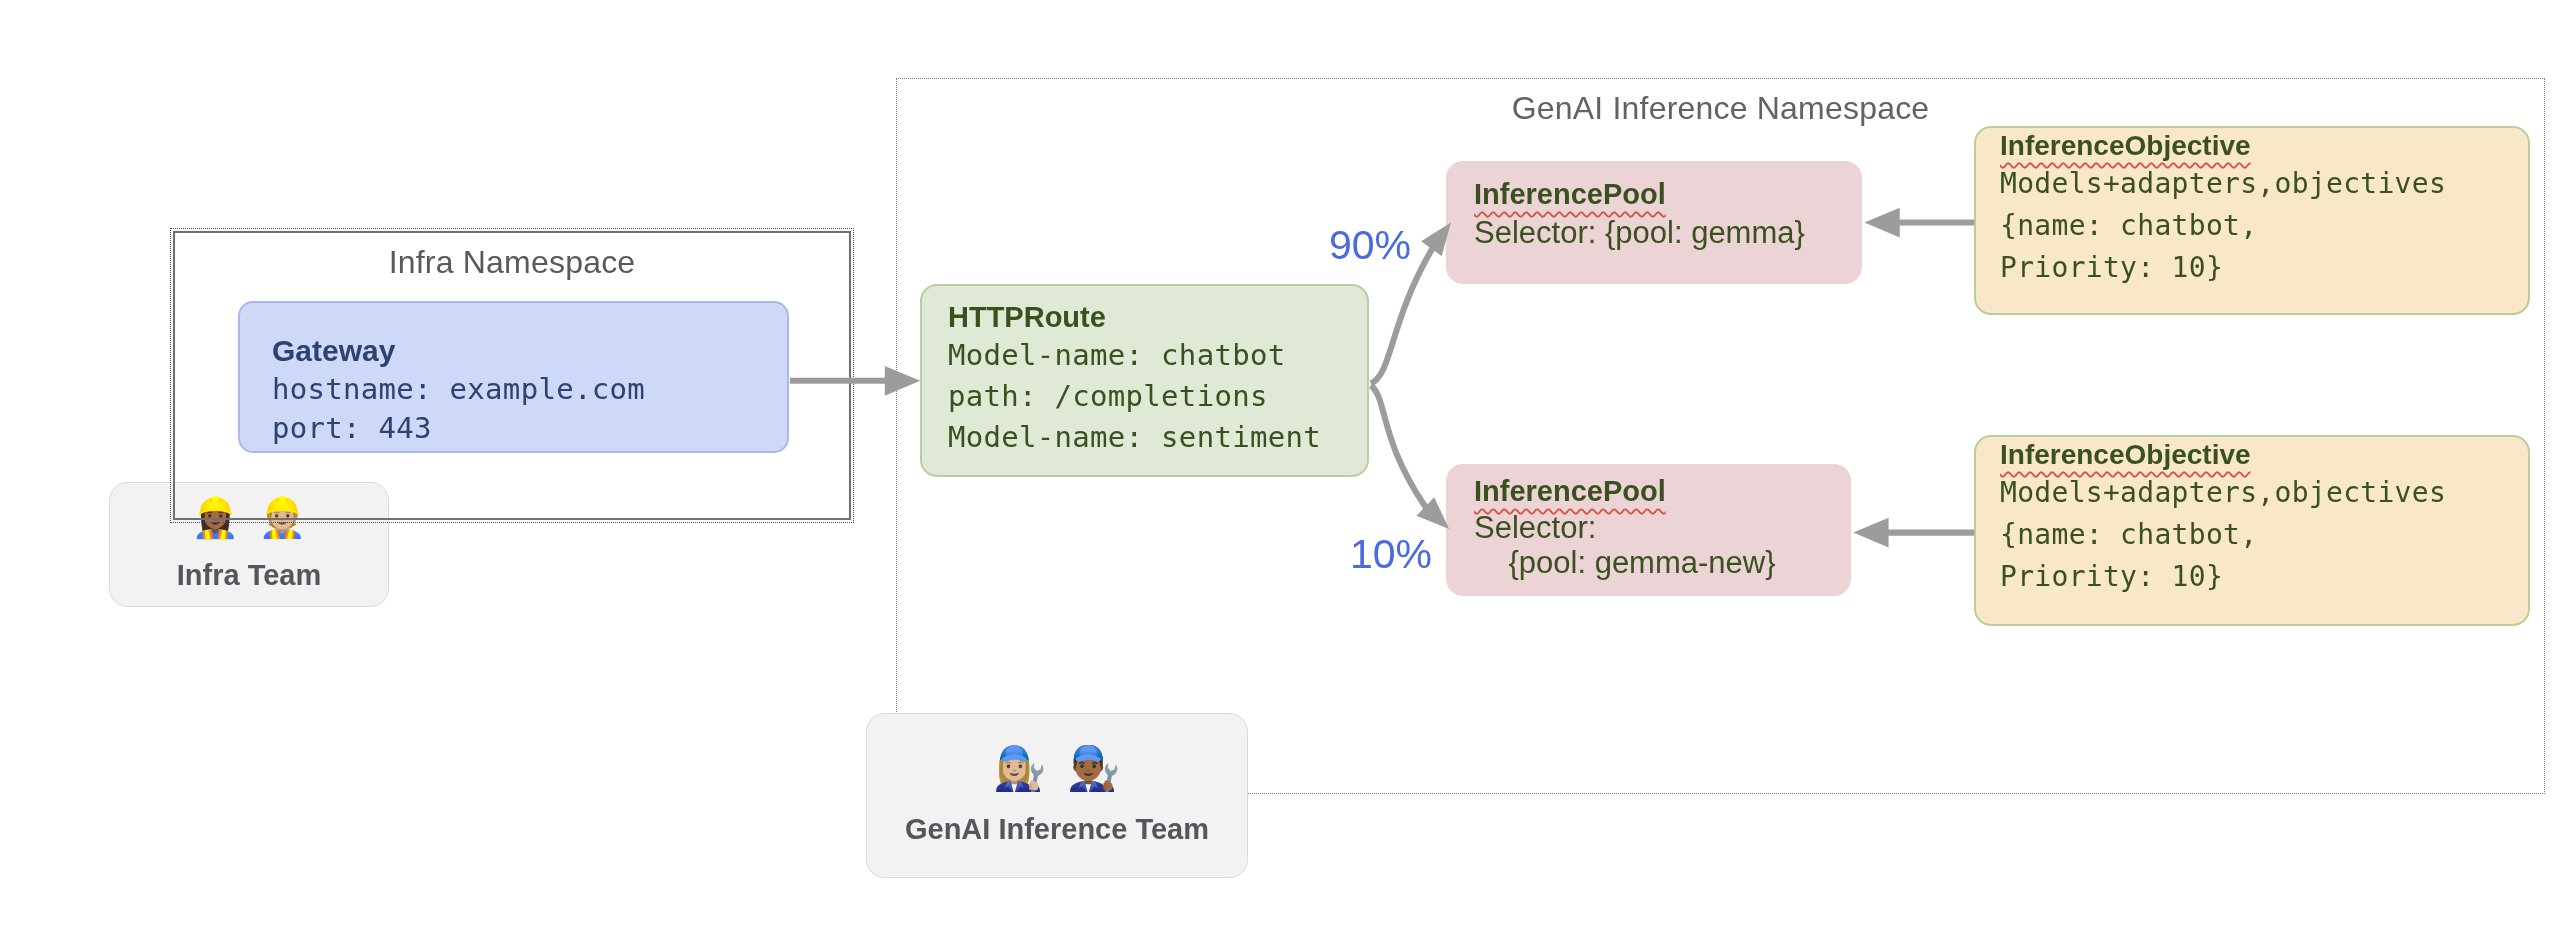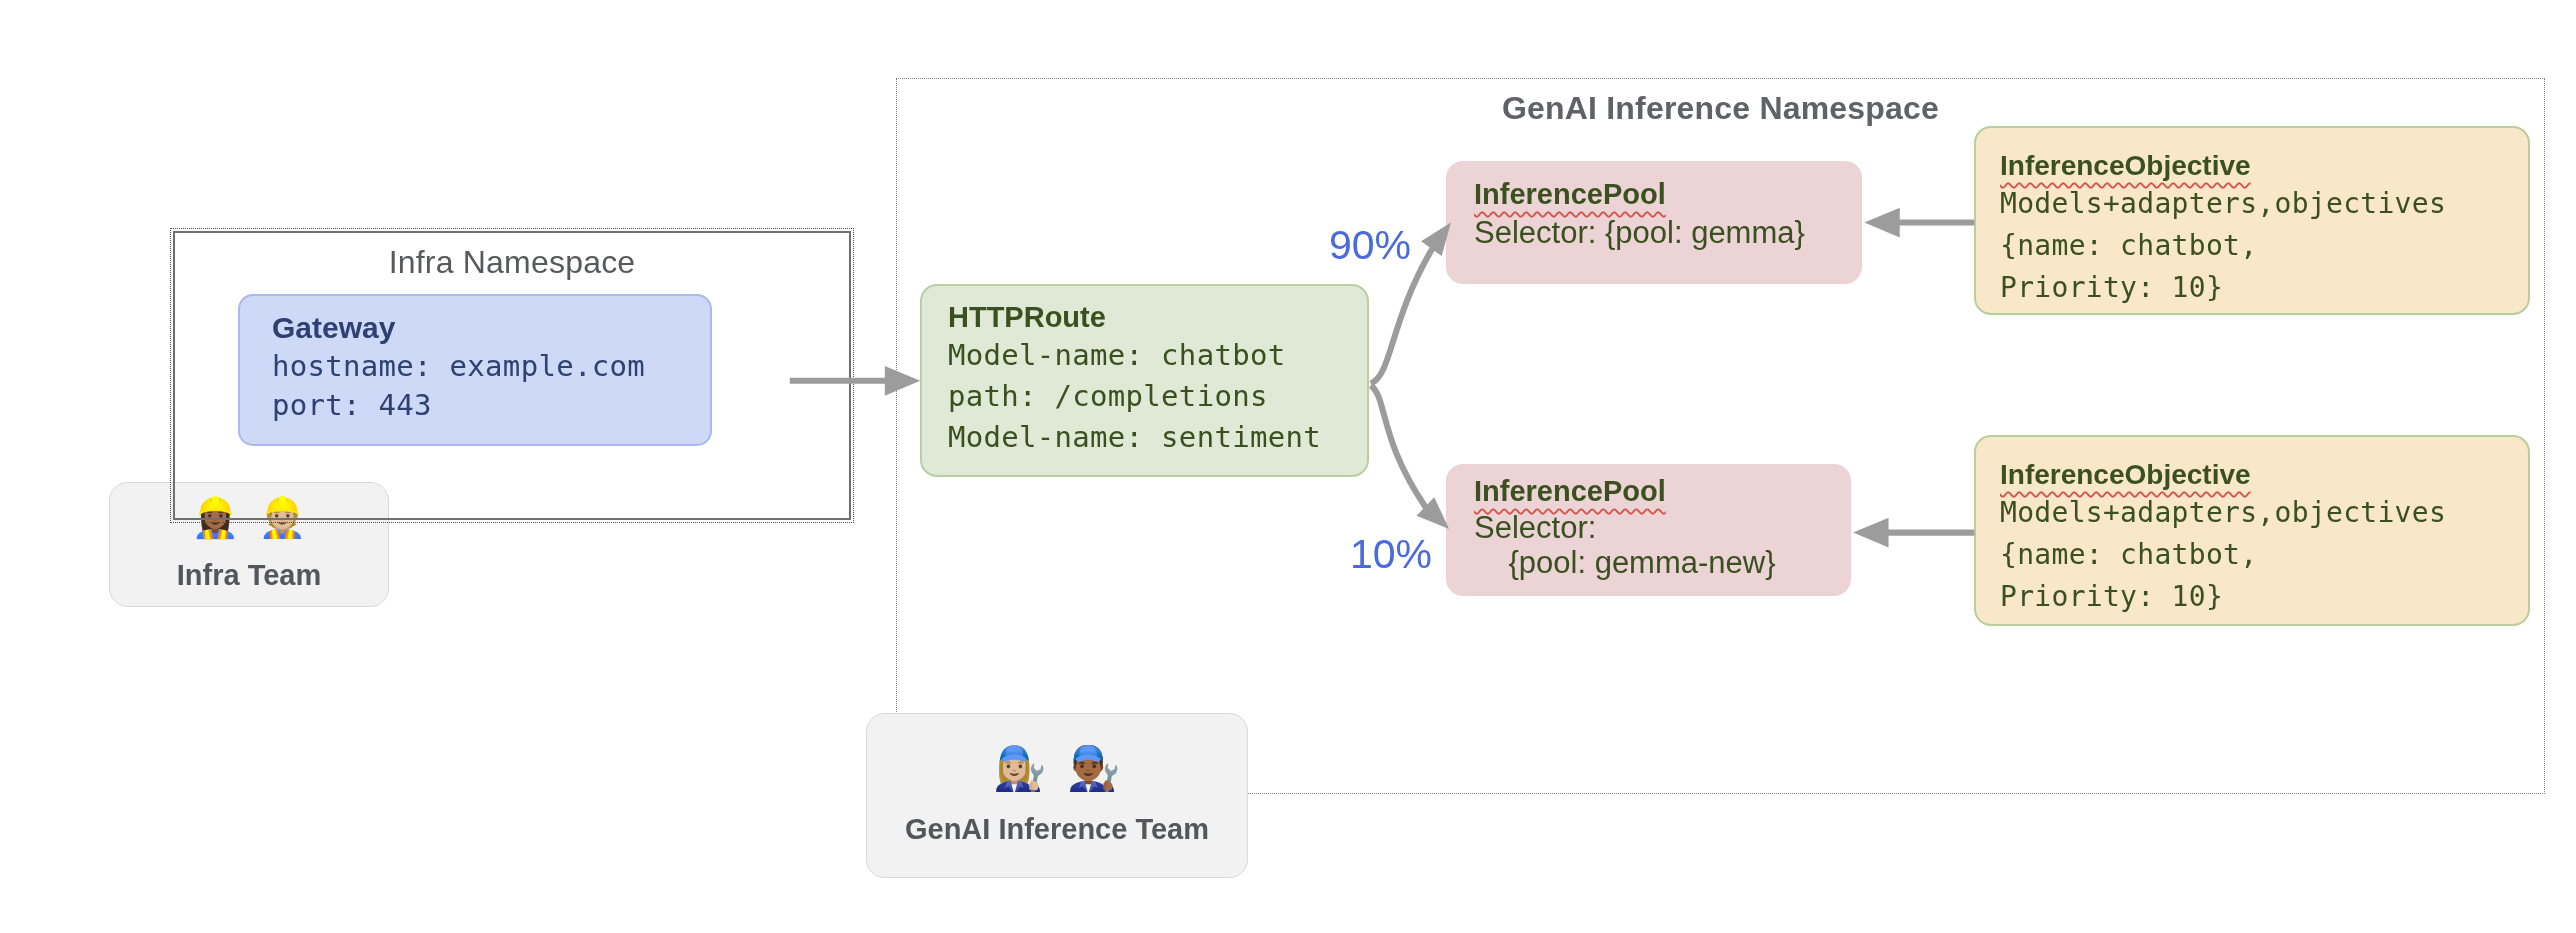--- a/index.html
+++ b/index.html
@@ -37,44 +37,44 @@
   #genai-ns{
     left:896px; top:78px; width:1649px; height:716px;
     border:1.9px dotted var(--ns_dotted);
     z-index:1; background:transparent;
   }
   .ns-title{
     display:block; text-align:center; padding-top:11.2px;
     font-size:32px; color:var(--gray_title); letter-spacing:0.2px;
   }
   #infra-ns .ns-title{font-weight:400; color:#58595c;}
-  #genai-ns .ns-title{font-weight:700;}
+  #genai-ns .ns-title{font-weight:400;}
   
   .res-box{
     position:absolute; box-sizing:border-box; z-index:4;
     border-radius:17px;
   }
   .res-title{
     display:inline-block; font-weight:700; font-size:29px;
     color:var(--green_text); line-height:1.25;
   }
   .wavy{
     text-decoration-line:underline;
     text-decoration-style:wavy;
     text-decoration-color:var(--wavy_red);
     text-decoration-thickness:2.3px;
     text-underline-offset:6.5px;
   }
   .line{white-space:pre; color:var(--green_text);}
   .mono{font-family:"DejaVu Sans Mono", monospace; font-size:29px; letter-spacing:0.3px;}
   .sans-line{font-family:"Liberation Sans", sans-serif; font-size:31px;}
   #gateway{
-    left:238px; top:294px; width:474px; height:152px;
+    left:238px; top:301px; width:551px; height:152px;
     background:var(--gateway_fill); border:2.3px solid var(--gateway_border);
-    border-radius:15px; padding:13px 0 0 32px;
+    border-radius:15px; padding:29px 0 0 32px;
   }
   #gateway .res-title{color:var(--navy_text); font-size:30px;}
   #gateway .line{color:var(--navy_text); line-height:39px;}
   #httproute{
     left:920px; top:284px; width:449px; height:193px;
     background:var(--httproute_fill); border:2.3px solid var(--httproute_border);
     padding:13px 0 0 26px;
   }
   #httproute .line{line-height:41px;}
   .pool-box{background:var(--pool_fill); border:none;}
@@ -83,21 +83,21 @@
     padding:15px 0 0 28px;
   }
   #pool-top .sans-line{line-height:41px;}
   #pool-bottom{
     left:1446px; top:464px; width:405px; height:132px;
     padding:9.3px 0 0 28px;
   }
   #pool-bottom .sans-line{line-height:35px;}
   .obj-box{
     background:var(--objective_fill); border:2.3px solid var(--objective_border);
-    padding:20px 0 0 24px;
+    padding:0 0 0 24px;
   }
   #obj-top{left:1974px; top:126px; width:556px; height:189px;}
   #obj-bottom{left:1974px; top:435px; width:556px; height:191px;}
   .obj-box .mono{font-size:28px; line-height:42px;}
   .obj-box .res-title{font-size:28px;}
   
   .team-box{
     position:absolute; box-sizing:border-box;
     background:var(--team_fill); border:1.9px solid var(--team_border);
     border-radius:18.6px; display:flex; flex-direction:column;

